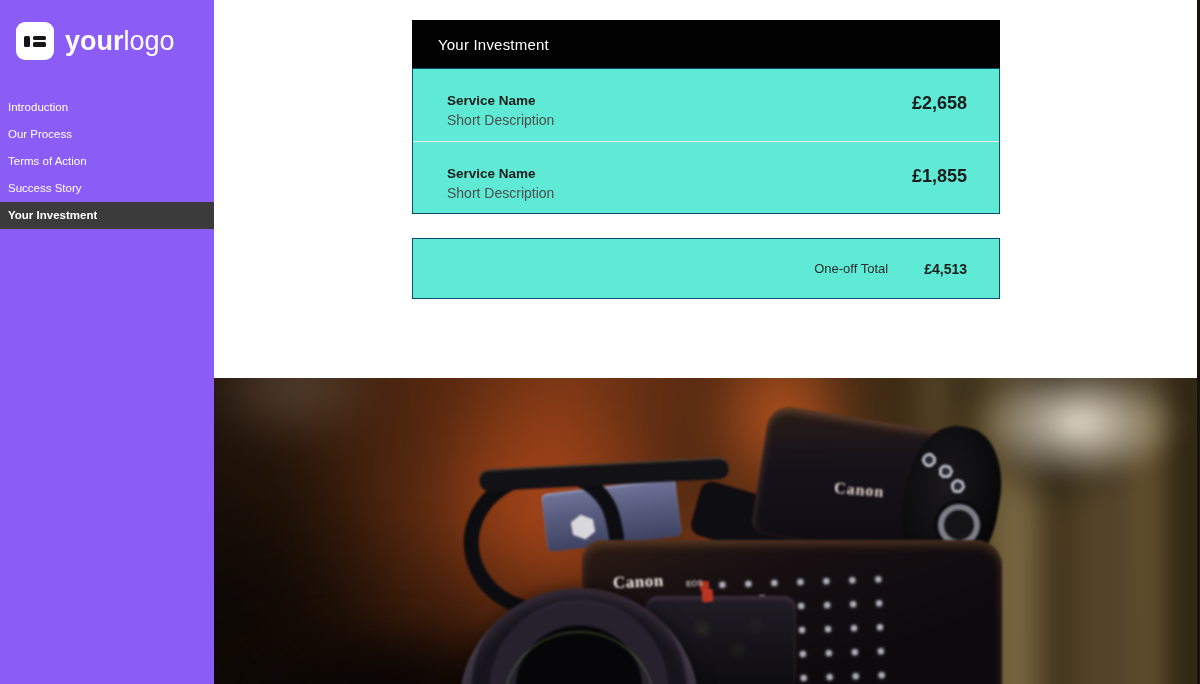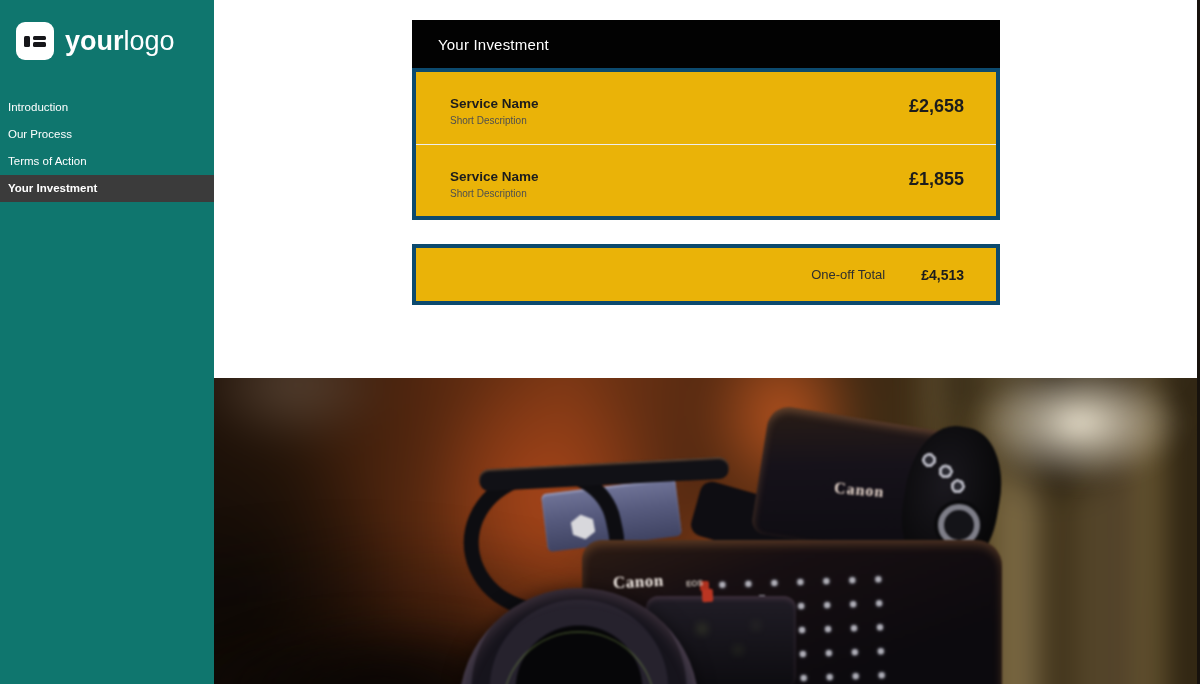--- a/index.html
+++ b/index.html
@@ -1,46 +1,46 @@
 <!DOCTYPE html>
 <html><head>
 <meta charset="utf-8">
 <style>
   * { margin:0; padding:0; box-sizing:border-box; }
   html,body { width:1200px; height:684px; overflow:hidden; background:#fff;
               font-family:"Liberation Sans", sans-serif; }
   .page { position:relative; width:1200px; height:684px; display:flex; background:#fff; }
 
   
-  .sidebar { position:relative; z-index:5; width:214px; height:684px; background:#0f766e; flex:0 0 214px; }
+  .sidebar { position:relative; z-index:5; width:214px; height:684px; background:#8b5cf6; flex:0 0 214px; }
   .logo { display:flex; align-items:center; gap:11px; padding:22px 0 0 16px; }
   .logo-icon { position:relative; width:38px; height:38px; background:#fff; border-radius:9px; flex:0 0 38px; }
   .logo-icon i { position:absolute; background:#16161a; border-radius:1.5px; }
   .li-a { left:8px;  top:14px; width:6px;  height:11px; }
   .li-b { left:17px; top:14px; width:13px; height:4px; }
   .li-c { left:17px; top:20px; width:13px; height:5px; }
   .logo-text { color:#fff; font-size:27px; line-height:1; }
   .logo-text b { font-weight:700; }
   .logo-text span { font-weight:400; }
   .nav { margin-top:34px; display:flex; flex-direction:column; }
   .nav-item { display:block; color:#ffffff; font-size:11.5px; line-height:13px;
               padding:7px 8px; text-decoration:none; cursor:pointer; font-weight:400; }
   .nav-item.active { background:#3b3b3b; font-weight:700; }
 
   
   .main { position:relative; flex:1; background:#fff; height:684px; }
   .content { margin-left:198px; width:588px; padding-top:20px; }
   .section-header { height:48px; background:#020202; display:flex; align-items:center; padding-left:26px; }
   .section-title { color:#fff; font-size:15px; font-weight:500; letter-spacing:.2px; }
-  .card { background:#eab308; border:4px solid #0c4a6e; }
+  .card { background:#5eead4; border:1px solid #0c4a6e; }
   .service-row { display:flex; justify-content:space-between; align-items:flex-start;
                  height:72px; padding:24px 32px 0 34px; }
   .service-row + .service-row { border-top:1px solid #ededed; }
   .service-name { font-size:13.5px; font-weight:700; color:#1c1c1c; }
-  .service-desc { font-size:10px; color:#4f4f4f; margin-top:4px; }
+  .service-desc { font-size:14px; color:#4f4f4f; margin-top:4px; }
   .service-price { font-size:18px; font-weight:700; color:#1c1c1c; }
   .total-card { margin-top:24px; height:61px; display:flex; align-items:center;
                 justify-content:flex-end; padding-right:32px;text-align:center; }
   .total-label { font-size:13px; color:#2e2e2e; }
   .total-value { font-size:14px; font-weight:700; color:#1c1c1c; margin-left:36px; }
 
   
   .photo { position:absolute; left:0; top:378px; width:986px; height:306px; overflow:hidden; background:#2a1a0e; }
   .photo div { position:absolute; }
   .ph-bg { inset:-50px; filter:blur(18px);
@@ -143,20 +143,21 @@
         <i class="li-a"></i>
         <i class="li-b"></i>
         <i class="li-c"></i>
       </span>
       <span class="logo-text"><b>your</b><span>logo</span></span>
     </div>
     <nav class="nav">
       <a class="nav-item">Introduction</a>
       <a class="nav-item">Our Process</a>
       <a class="nav-item">Terms of Action</a>
+      <a class="nav-item">Success Story</a>
       <a class="nav-item active">Your Investment</a>
     </nav>
   </aside>
 
   <main class="main">
     <section class="content">
       <header class="section-header">
         <h1 class="section-title">Your Investment</h1>
       </header>
 

